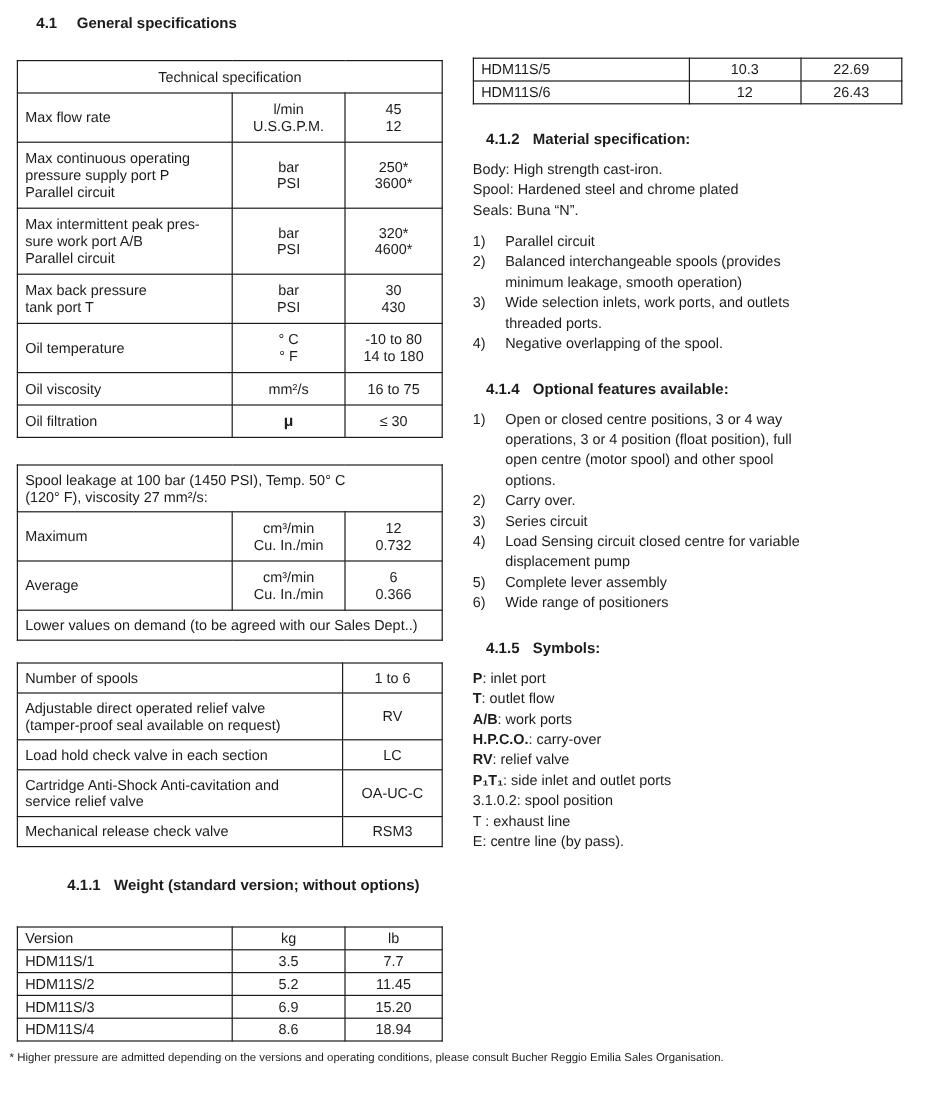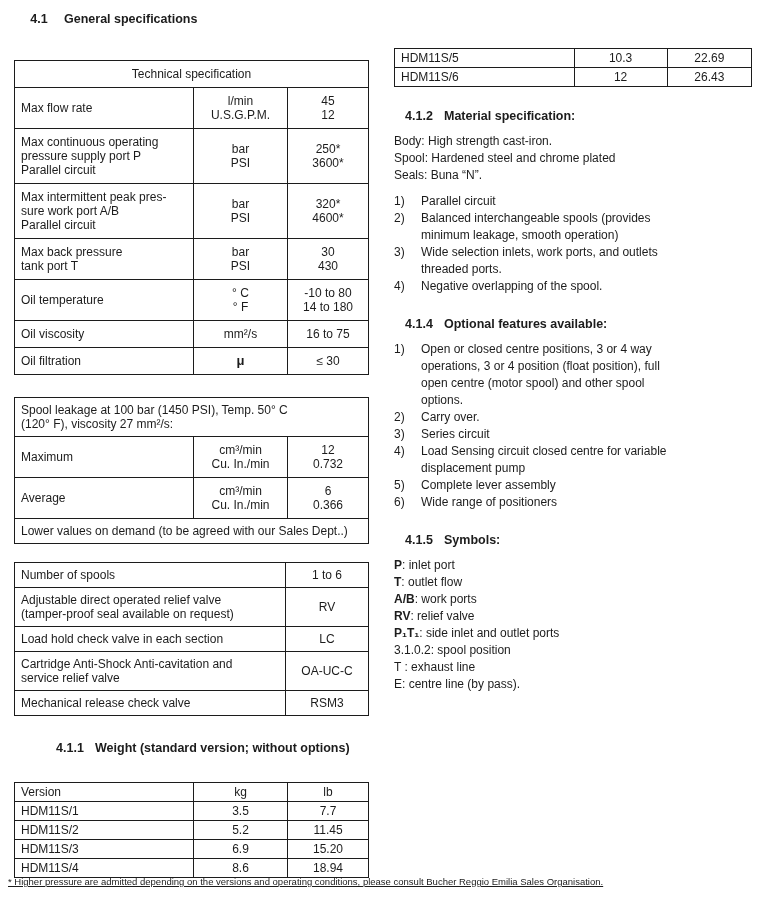--- a/index.html
+++ b/index.html
@@ -13,21 +13,21 @@
   .page { position: relative; width: 782px; height: 924px; overflow: hidden; }
 
   
   .sec-head { font-weight: bold; font-size: 12.5px; line-height: 16px; white-space: nowrap; }
   .sec-num { display: inline-block; width: 50px; text-align: center; }
 
   
   .page-heading { position: absolute; left: 14px; top: 11px; }
 
   
-  .col-left  { position: absolute; left: 14px;  top: 60px; width: 354px; }
+  .col-left  { position: absolute; left: 14px;  top: 50px; width: 354px; }
   .col-right { position: absolute; left: 394px; top: 48px; width: 358px; }
 
   
   table { border-collapse: collapse; width: 100%; table-layout: fixed; }
   td {
     border: 1px solid #1c1c1c;
     padding: 6px 6px;
     line-height: 14px;
     white-space: pre-line;
     vertical-align: middle;
@@ -53,21 +53,21 @@
   .num-list { margin-top: 9px; }
   .num-list .item { display: flex; line-height: 17px; }
   .num-list .item .n { flex: 0 0 27px; }
   .num-list .item .t { flex: 1 1 auto; white-space: pre-line; }
   .symbols { margin-top: 9px; line-height: 17px; }
   .symbols .line b { font-size: 12px; }
 
   
   .footnote {
     position: absolute; left: 8px; top: 876px; width: 770px;
-    font-size: 9.5px; line-height: 12px; text-decoration: underline;
+    font-size: 9.5px; line-height: 12px;
   }
 </style>
 </head>
 <body>
 
 <div class="page">
 
   <div class="page-heading sec-head">
     <span class="sec-num">4.1</span><span>General specifications</span>
   </div>
@@ -326,20 +326,21 @@
       </div>
     </div>
 
     <div class="sec-head h-gap">
       <span class="sec-num">4.1.5</span><span>Symbols:</span>
     </div>
     <div class="symbols">
       <div class="line"><b>P</b><span>: inlet port</span></div>
       <div class="line"><b>T</b><span>: outlet flow</span></div>
       <div class="line"><b>A/B</b><span>: work ports</span></div>
+      <div class="line"><b>H.P.C.O.</b><span>: carry-over</span></div>
       <div class="line"><b>RV</b><span>: relief valve</span></div>
       <div class="line"><b>P₁T₁</b><span>: side inlet and outlet ports</span></div>
       <div class="line">3.1.0.2: spool position</div>
       <div class="line">T : exhaust line</div>
       <div class="line">E: centre line (by pass).</div>
     </div>
 
   </div>
 
   <div class="footnote">* Higher pressure are admitted depending on the versions and operating conditions, please consult Bucher Reggio Emilia Sales Organisation.</div>

